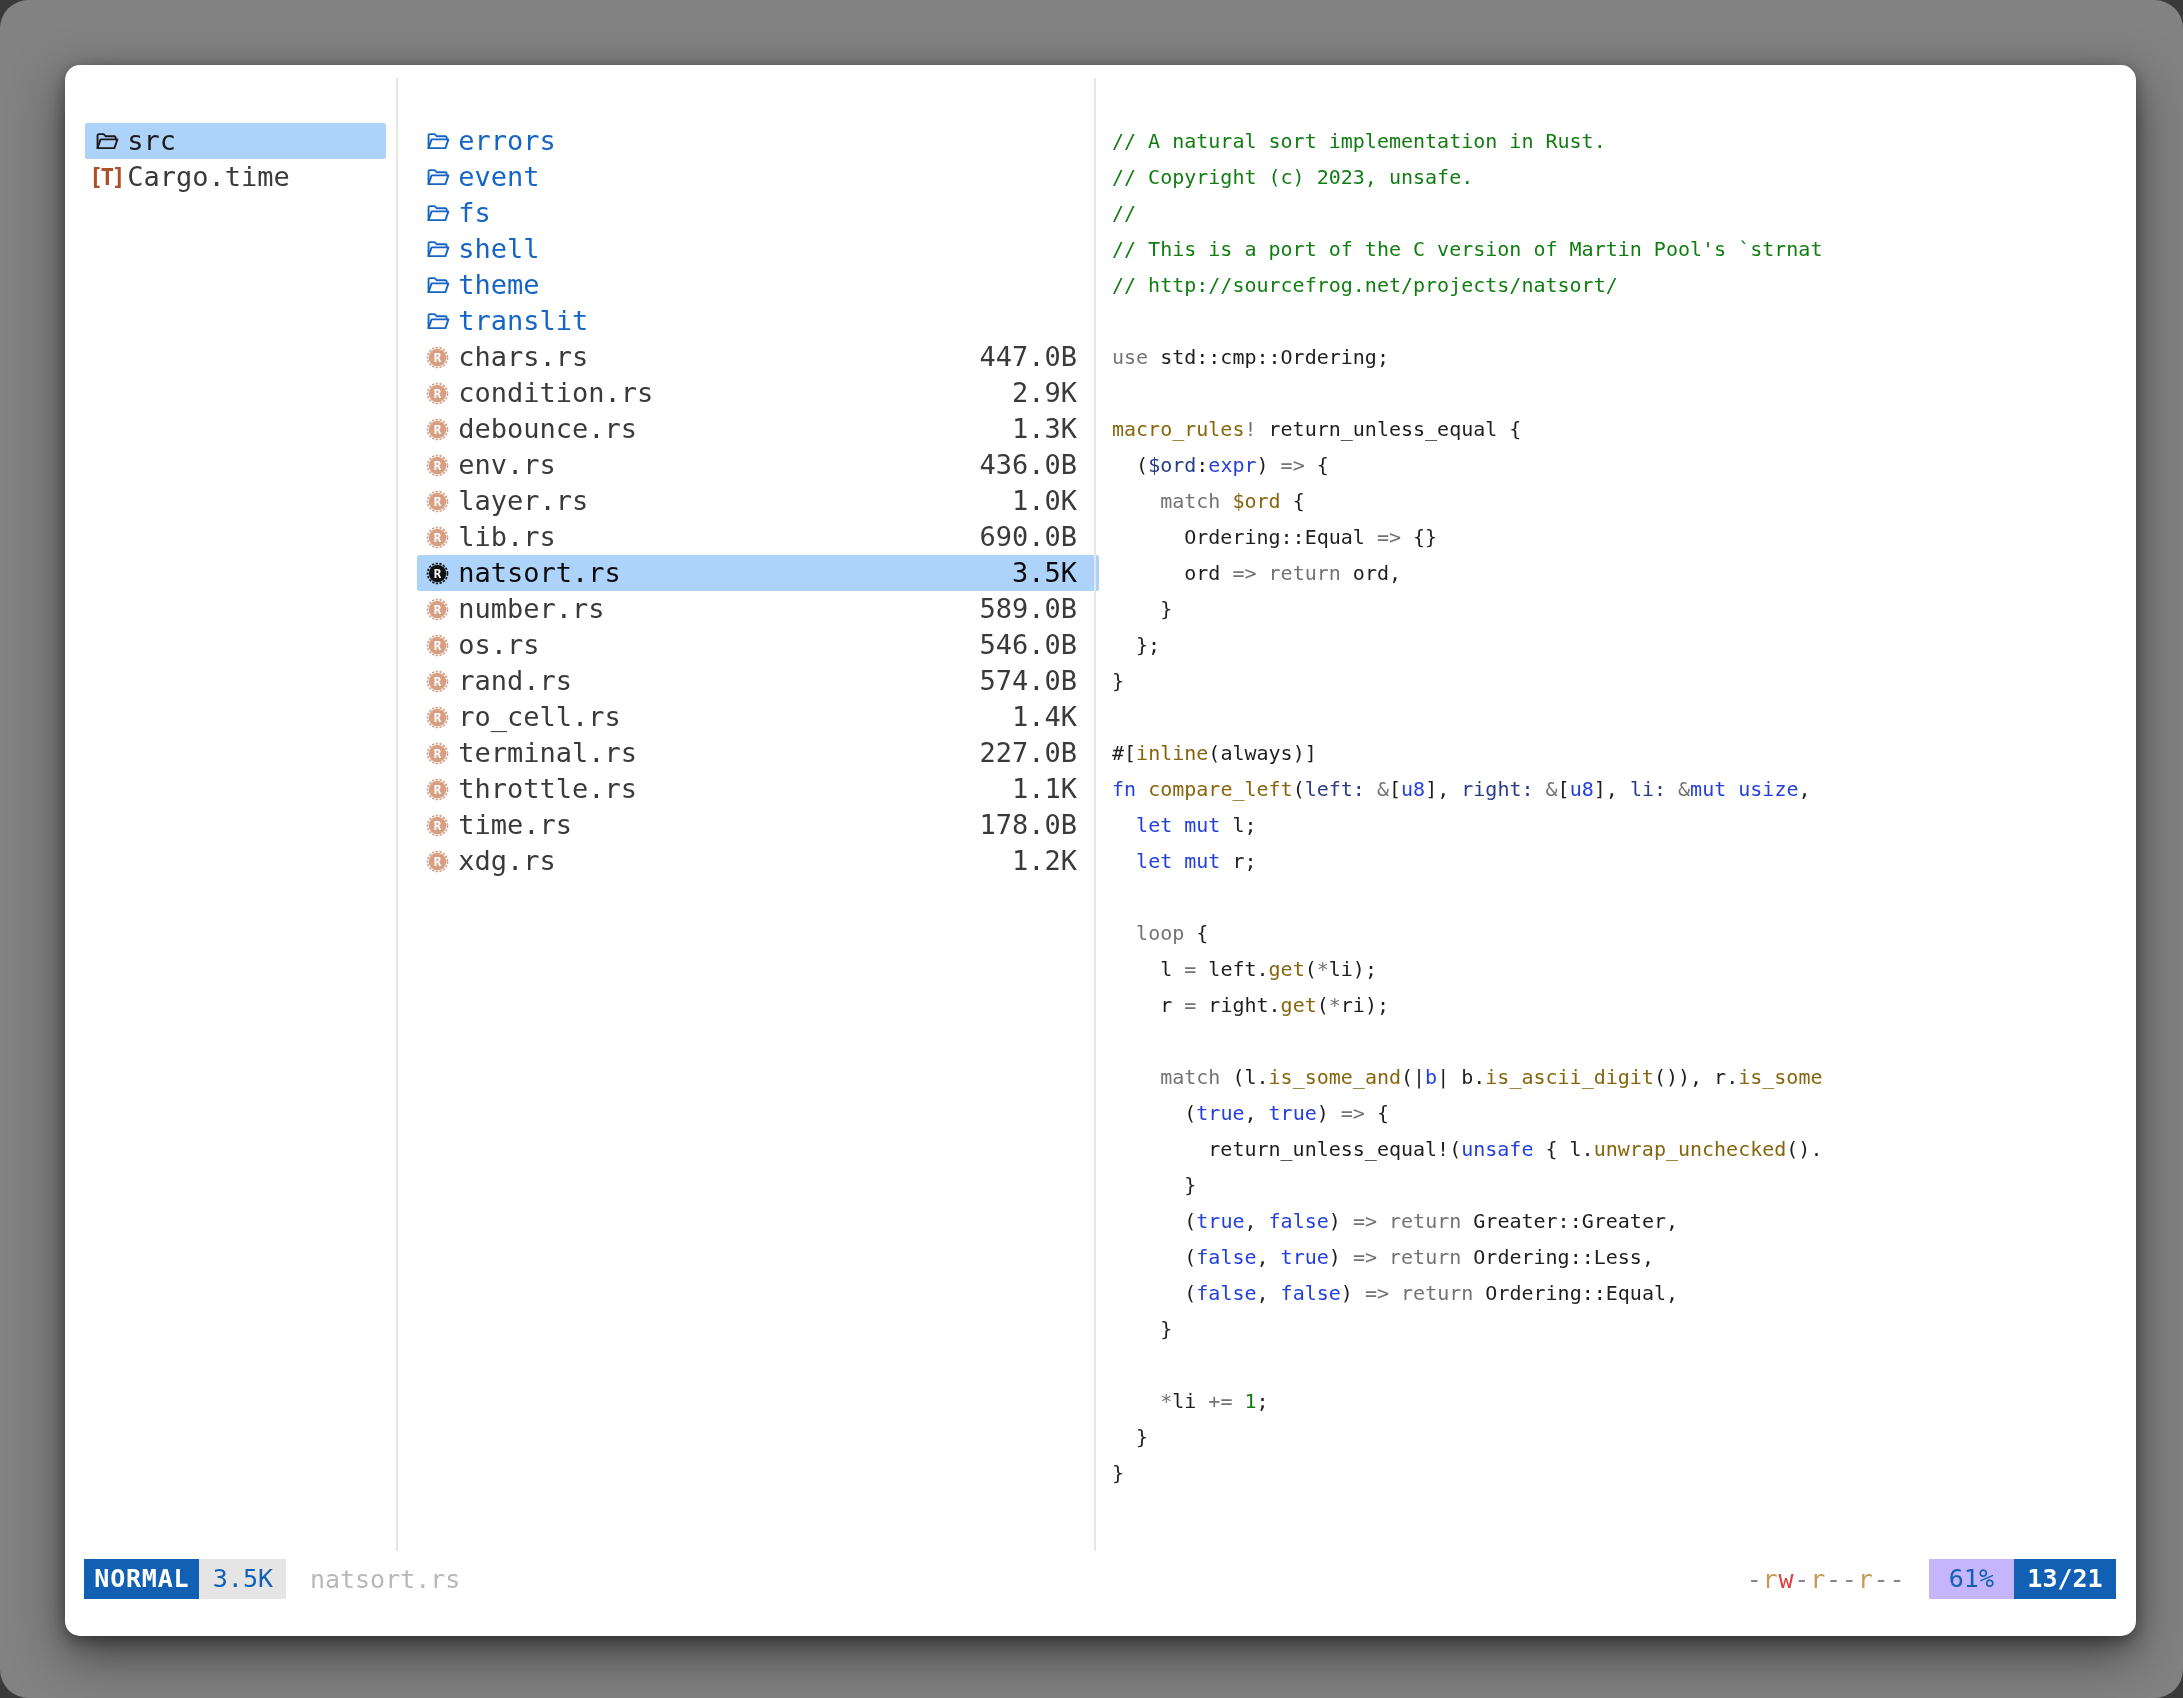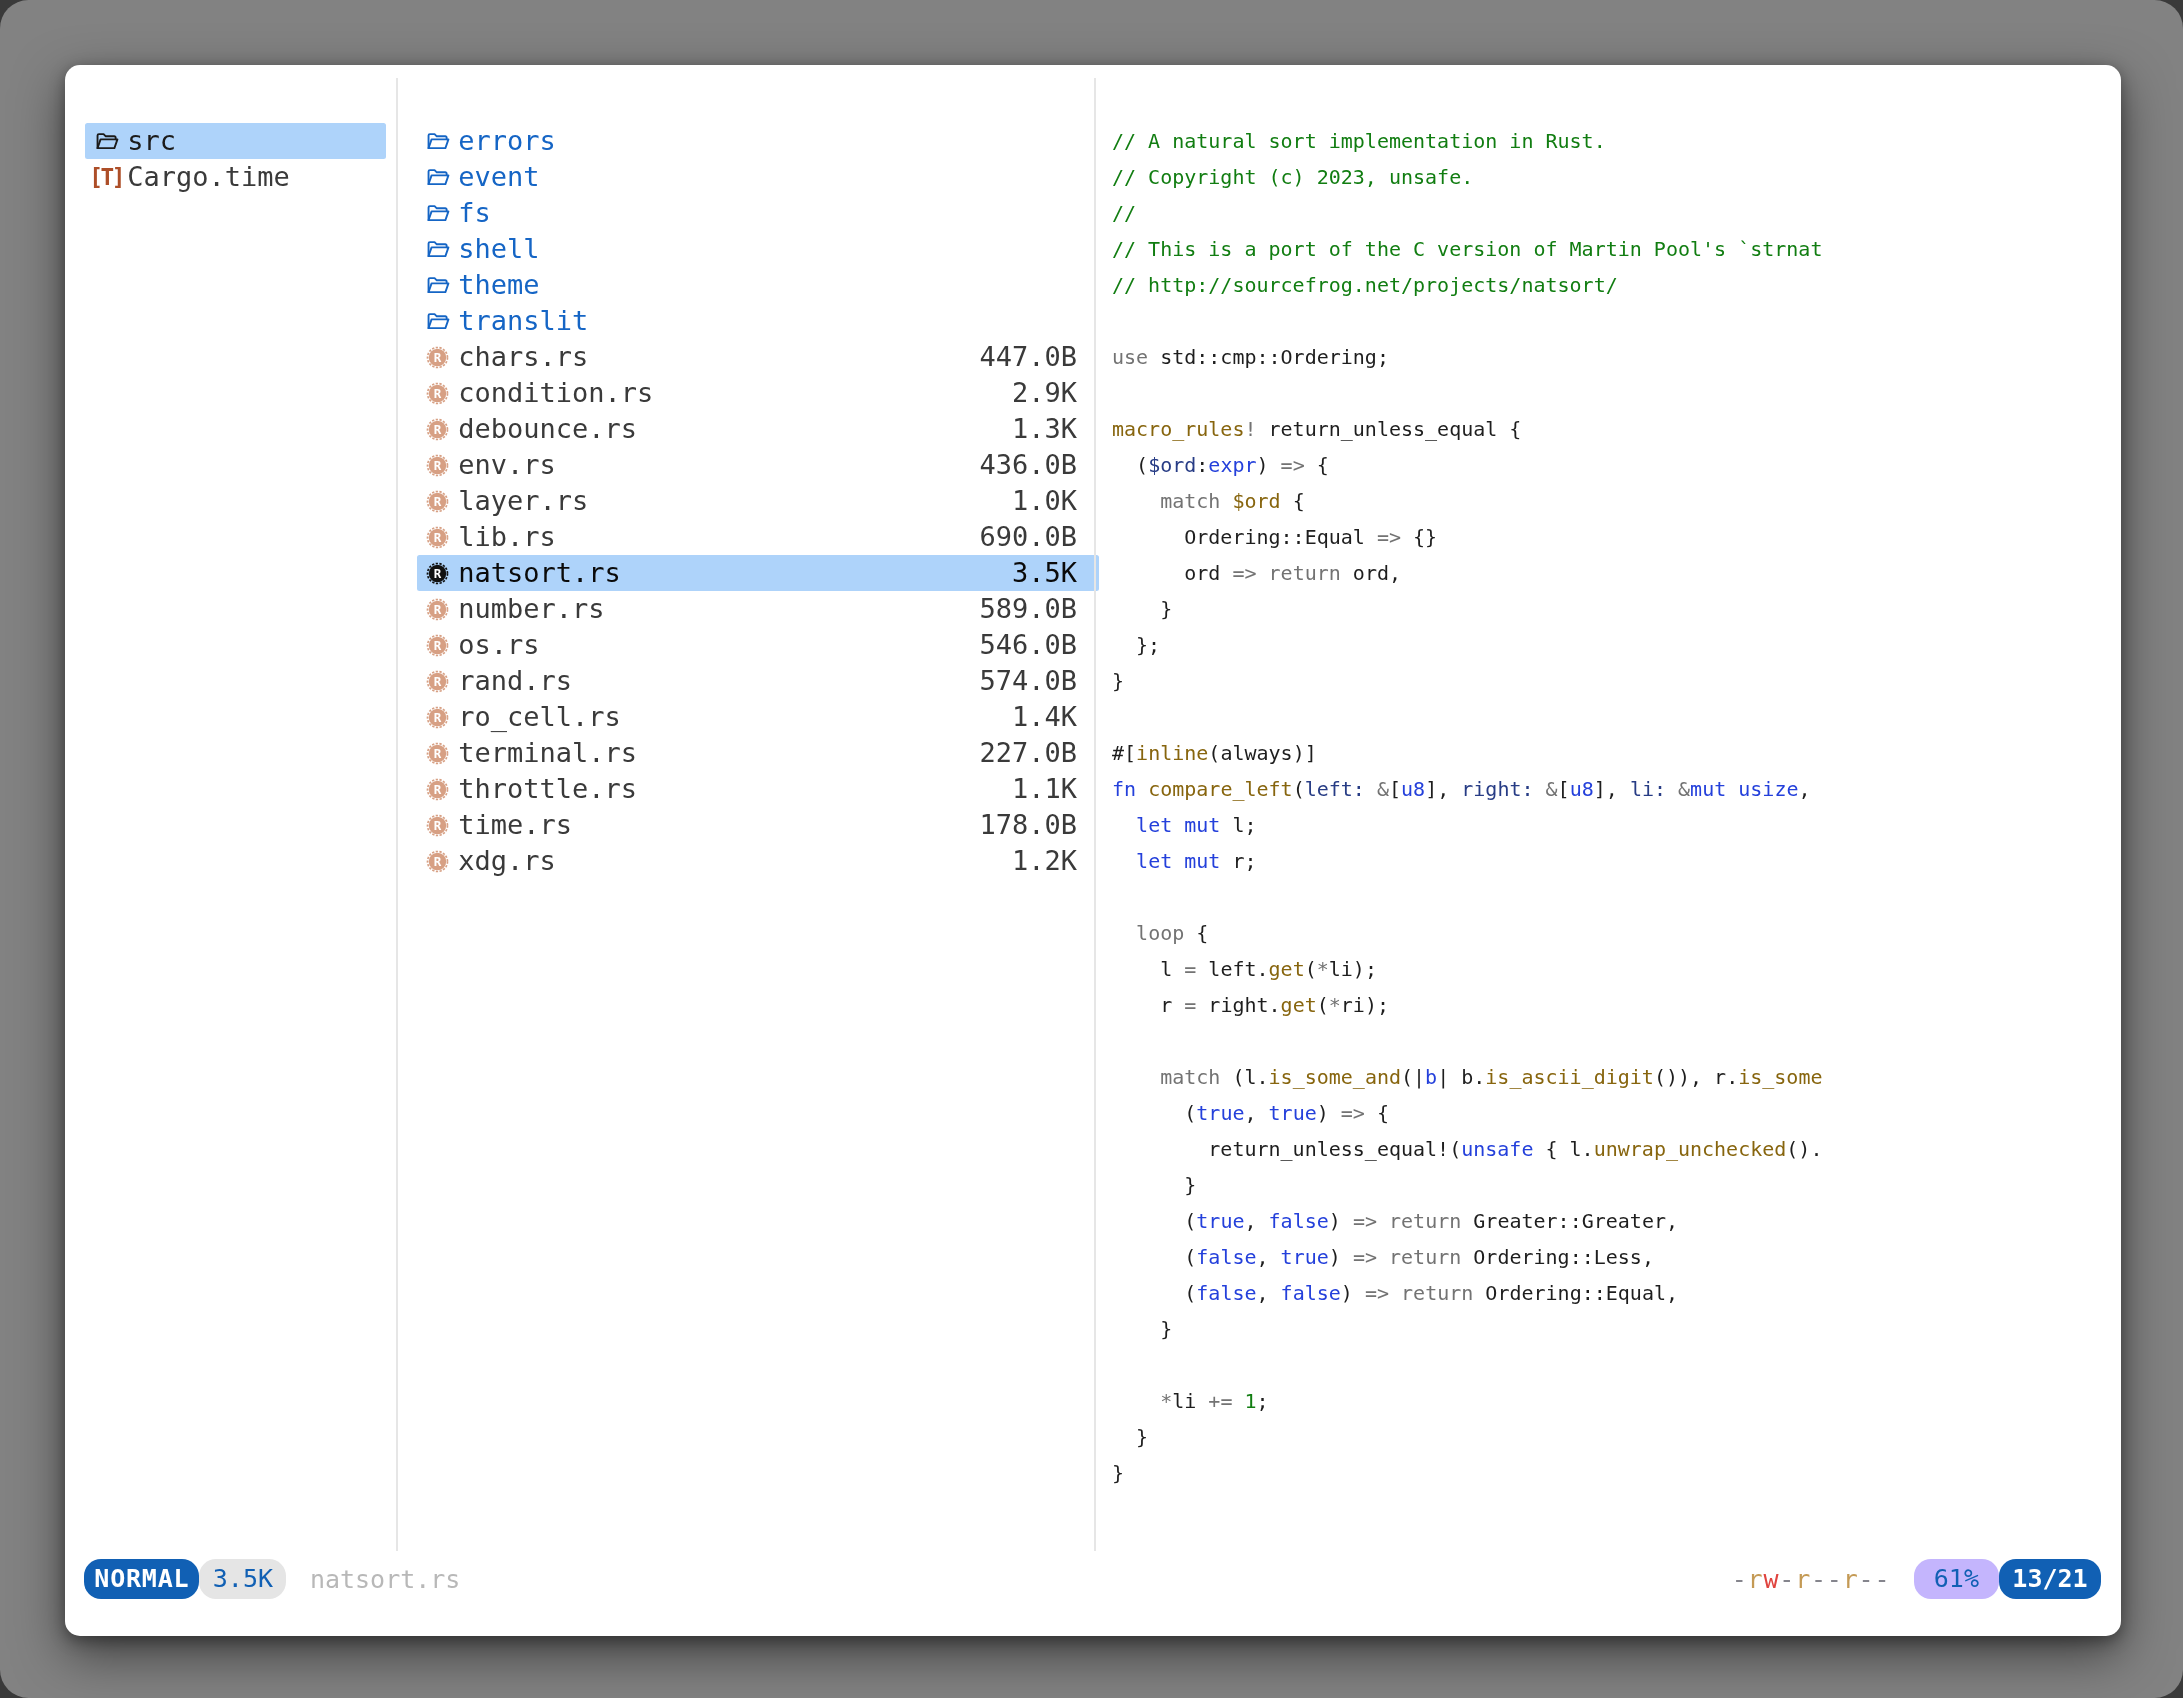--- a/index.html
+++ b/index.html
@@ -5,20 +5,21 @@
   html,body { margin:0; padding:0; background:#3a3a3a; }
   .screen {
     position:relative; width:2183px; height:1698px;
     background:#828282; border-radius:28.5px; overflow:hidden;
     font-family:"DejaVu Sans Mono","Liberation Mono",monospace;
   }
   .card {
     position:absolute; left:65px; top:65px; width:2056px; height:1571px;
     background:#ffffff; border-radius:15px;
     box-shadow:0 18.5px 50px rgba(0,0,0,0.50), 0 4.2px 15px rgba(0,0,0,0.35);
+    padding-left:15px;
   }
   .divider { position:absolute; top:13.4px; height:1473px; width:1.7px; background:#e6e6e6; }
   .divider-1 { left:331px; }
   .divider-2 { left:1029px; }
 
   .pane { position:absolute; top:58px; }
   .pane-parent  { left:20px;  width:301px; }
   .pane-current { left:352px; width:682px; }
   .pane-preview { left:1047px; width:1009px; overflow:hidden; }
 
@@ -48,21 +49,21 @@
   .tk-b { color:#2440db;margin-top:40px; }          
   .tk-n { color:#273c85; }          
   .tk-f { color:#87650e; }          
   .tk-g { color:#117d11; }          
   .tk-t { color:#1e1e1e; }
 
   .statusbar {
     position:absolute; left:19.3px; right:20px; top:1494px; height:40px;
     display:flex; align-items:center; font-size:25px; white-space:pre;
   }
-  .badge { height:40px; line-height:40px; padding:0 10px; display:inline-block;border-radius:17px; }
+  .badge { height:40px; line-height:40px; padding:0 10px; display:inline-block; }
   .badge-mode { background:#1160b4; color:#ffffff; font-weight:bold; letter-spacing:0.8px; }
   .badge-size { background:#e5e5e5; color:#1160b4; padding:0 13.4px; }
   .sb-filename { color:#b8b8b8; margin-left:23.5px; }
   .sb-spacer { flex:1; }
   .perms { letter-spacing:0.8px; }
   .perm-d { color:#85858d; }
   .perm-r { color:#c49a55; }
   .perm-w { color:#e0443f; }
   .badge-percent { background:#c4b5fd; color:#1160b4; padding:0 20px; margin-left:23.5px; }
   .badge-pos { background:#1160b4; color:#ffffff; font-weight:bold; padding:0 13.4px; }

